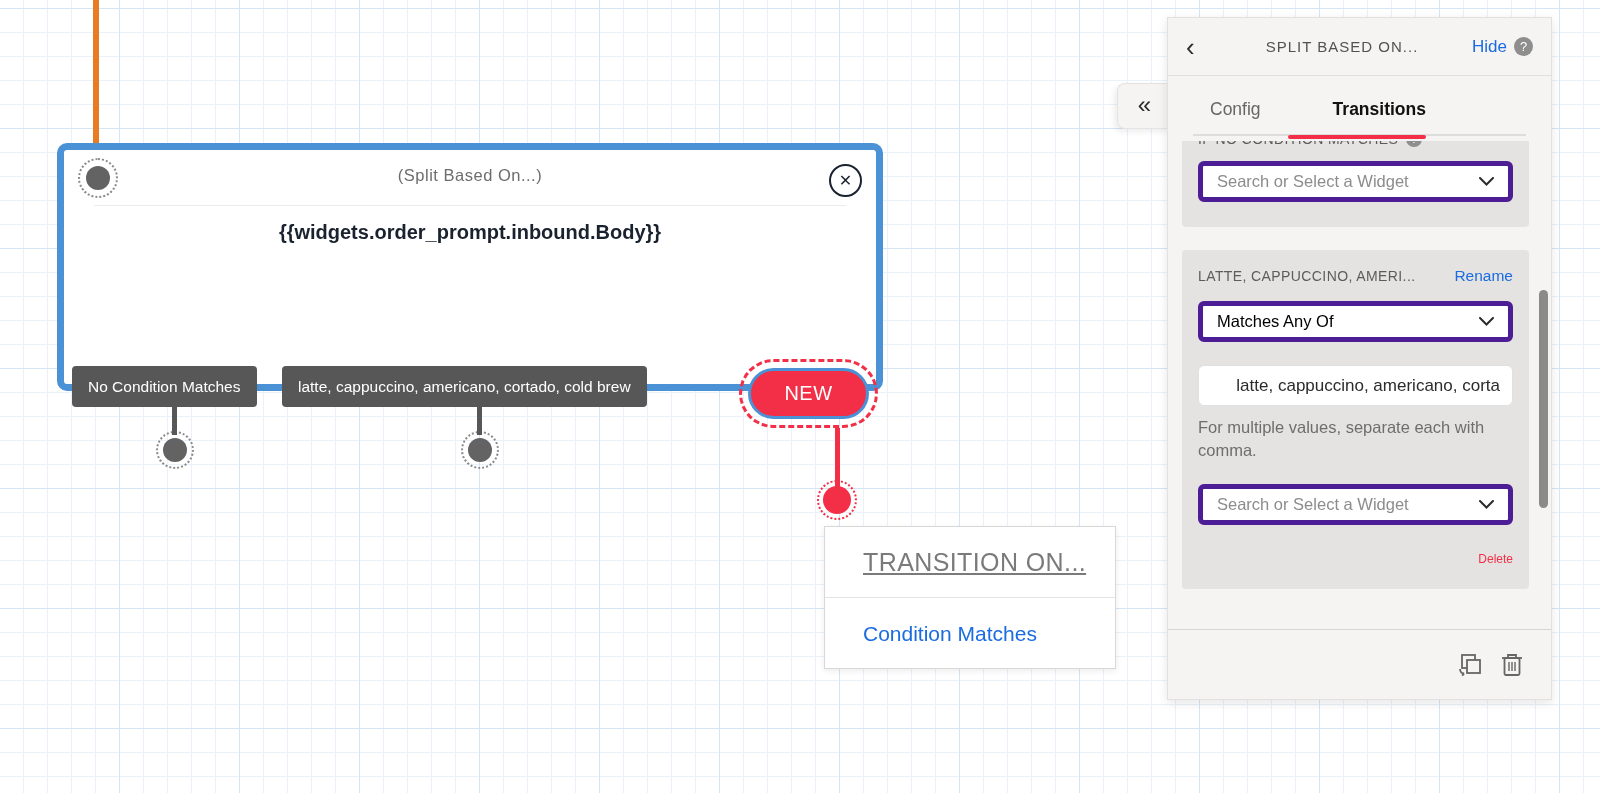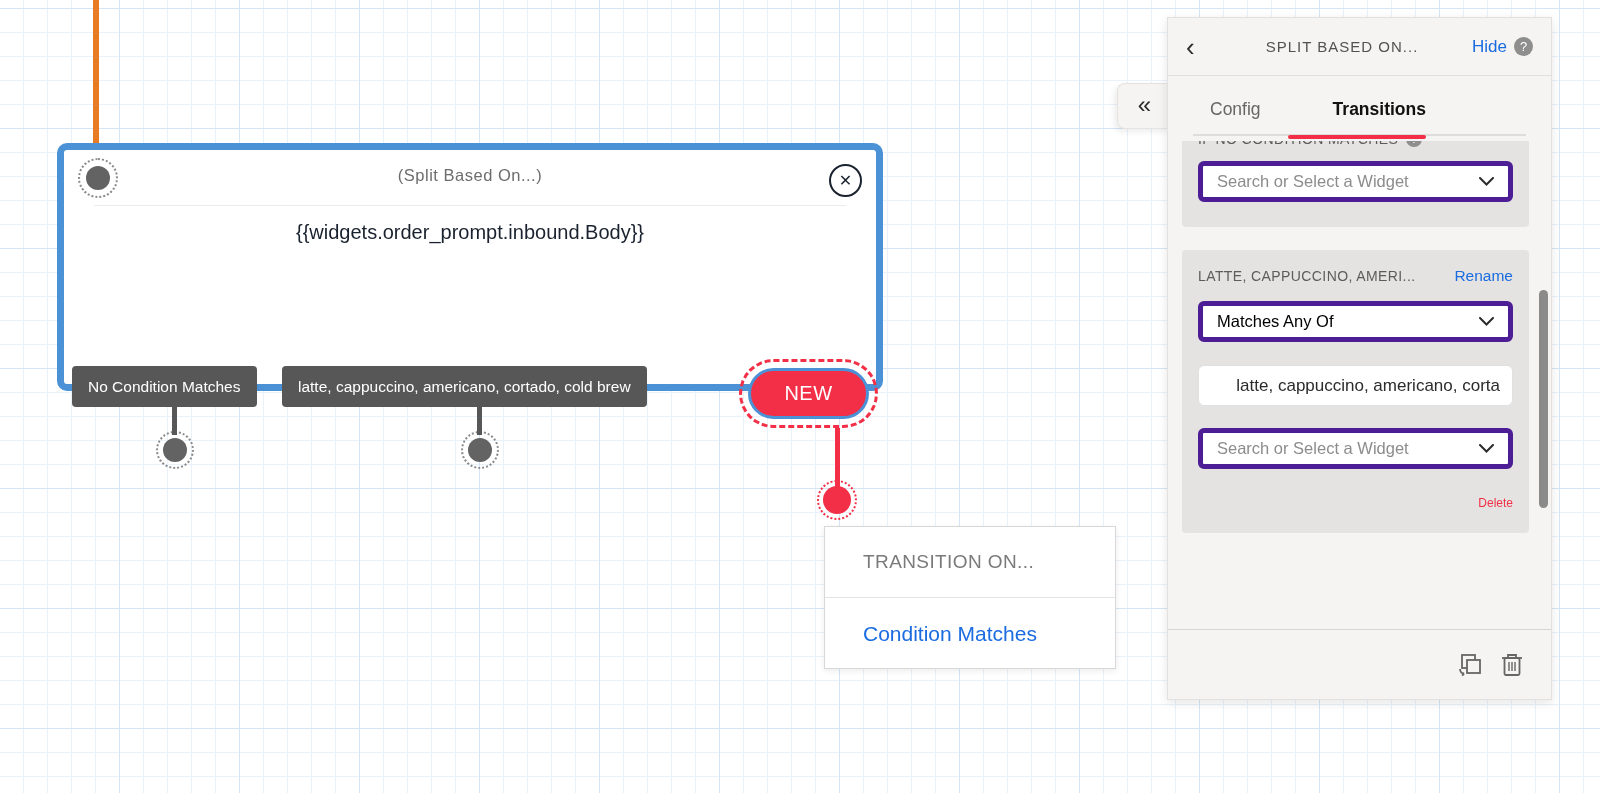--- a/index.html
+++ b/index.html
@@ -35,21 +35,21 @@
     position:absolute; right:14px; top:14px; width:33px; height:33px;
     border:2px solid #19222e; border-radius:50%;
     display:flex; align-items:center; justify-content:center;
     font-size:16px; color:#19222e; cursor:pointer;
   }
 
   .node-title-row { margin-top:18px; display:flex; align-items:center; justify-content:center; gap:12px; }
   .node-title { font-size:30px; font-weight:700; color:#19222e; letter-spacing:.2px; }
   .node-subtitle { margin-top:16px; text-align:center; font-size:16.5px; color:#6d6d6d; letter-spacing:.5px; }
   .node-divider { margin:20px 30px 0 30px; border-top:1px solid #ebebeb; }
-  .node-expression { margin-top:15px; text-align:center; font-size:20px; color:#19222e; }
+  .node-expression { margin-top:15px; text-align:center; font-size:20px; color:#19222e;font-weight:bold; }
 
   
   .chip {
     position:absolute; top:366px; height:41px; line-height:41px;
     background:#575757; color:#fff; font-size:15.5px;
     padding:0 16px; border-radius:4px; white-space:nowrap; z-index:5;
   }
   .chip1 { left:72px; }
   .chip2 { left:282px; }
   .stem  { position:absolute; width:5px; background:#575757; z-index:4; }
@@ -73,21 +73,21 @@
   }
   .new-stem { left:835px; top:428px; height:60px; background:#f22f46; z-index:3; }
   .newdot-ring { left:817px; top:480px; width:40px; height:40px; border-color:#f22f46; }
   .newdot-fill { left:823px; top:486px; width:28px; height:28px; background:#f22f46; }
 
   
   .popup {
     position:absolute; left:824px; top:526px; width:292px; height:143px;
     background:#fff; border:1px solid #d8d8d8; box-shadow:0 2px 6px rgba(0,0,0,.08); z-index:7;
   }
-  .popup-heading { height:70px; line-height:70px; padding-left:38px; font-size:19px; color:#7a7a7a; letter-spacing:.4px; }
+  .popup-heading { height:70px; line-height:70px; padding-left:38px; font-size:25px; color:#7a7a7a; letter-spacing:.4px;text-decoration:underline; }
   .popup-divider { border-top:1px solid #e4e4e4; }
   .popup-option { height:71px; line-height:71px; padding-left:38px; font-size:21px; color:#1a6ce0; cursor:pointer; }
 
   
   .collapse-tab {
     position:absolute; left:1117px; top:83px; width:54px; height:46px;
     background:#f5f4f2; border:1px solid #e4e3e1; border-right:none;
     border-radius:8px 0 0 8px; box-shadow:-3px 3px 6px rgba(0,0,0,.07);
     display:flex; align-items:center; justify-content:center; z-index:8; cursor:pointer;
   }
@@ -262,20 +262,21 @@
       </div>
       <div class="select sel-mt2">
         <span class="select-text select-value">Matches Any Of</span>
         <span style="display:flex;">
           <svg width="15" height="9" viewBox="0 0 15 9">
               <polyline points="1,1 7.5,7.5 14,1" fill="none" stroke="#2b2b2b" stroke-width="2" stroke-linecap="round"></polyline>
             </svg>
         </span>
       </div>
       <input class="value-input" value="latte, cappuccino, americano, corta" style="">
+      <div class="helper-text">For multiple values, separate each with comma.</div>
       <div class="select sel-mt3">
         <span class="select-text">Search or Select a Widget</span>
         <span style="display:flex;">
           <svg width="15" height="9" viewBox="0 0 15 9">
               <polyline points="1,1 7.5,7.5 14,1" fill="none" stroke="#2b2b2b" stroke-width="2" stroke-linecap="round"></polyline>
             </svg>
         </span>
       </div>
       <div class="delete-row">
         <span class="delete-link">Delete</span>

